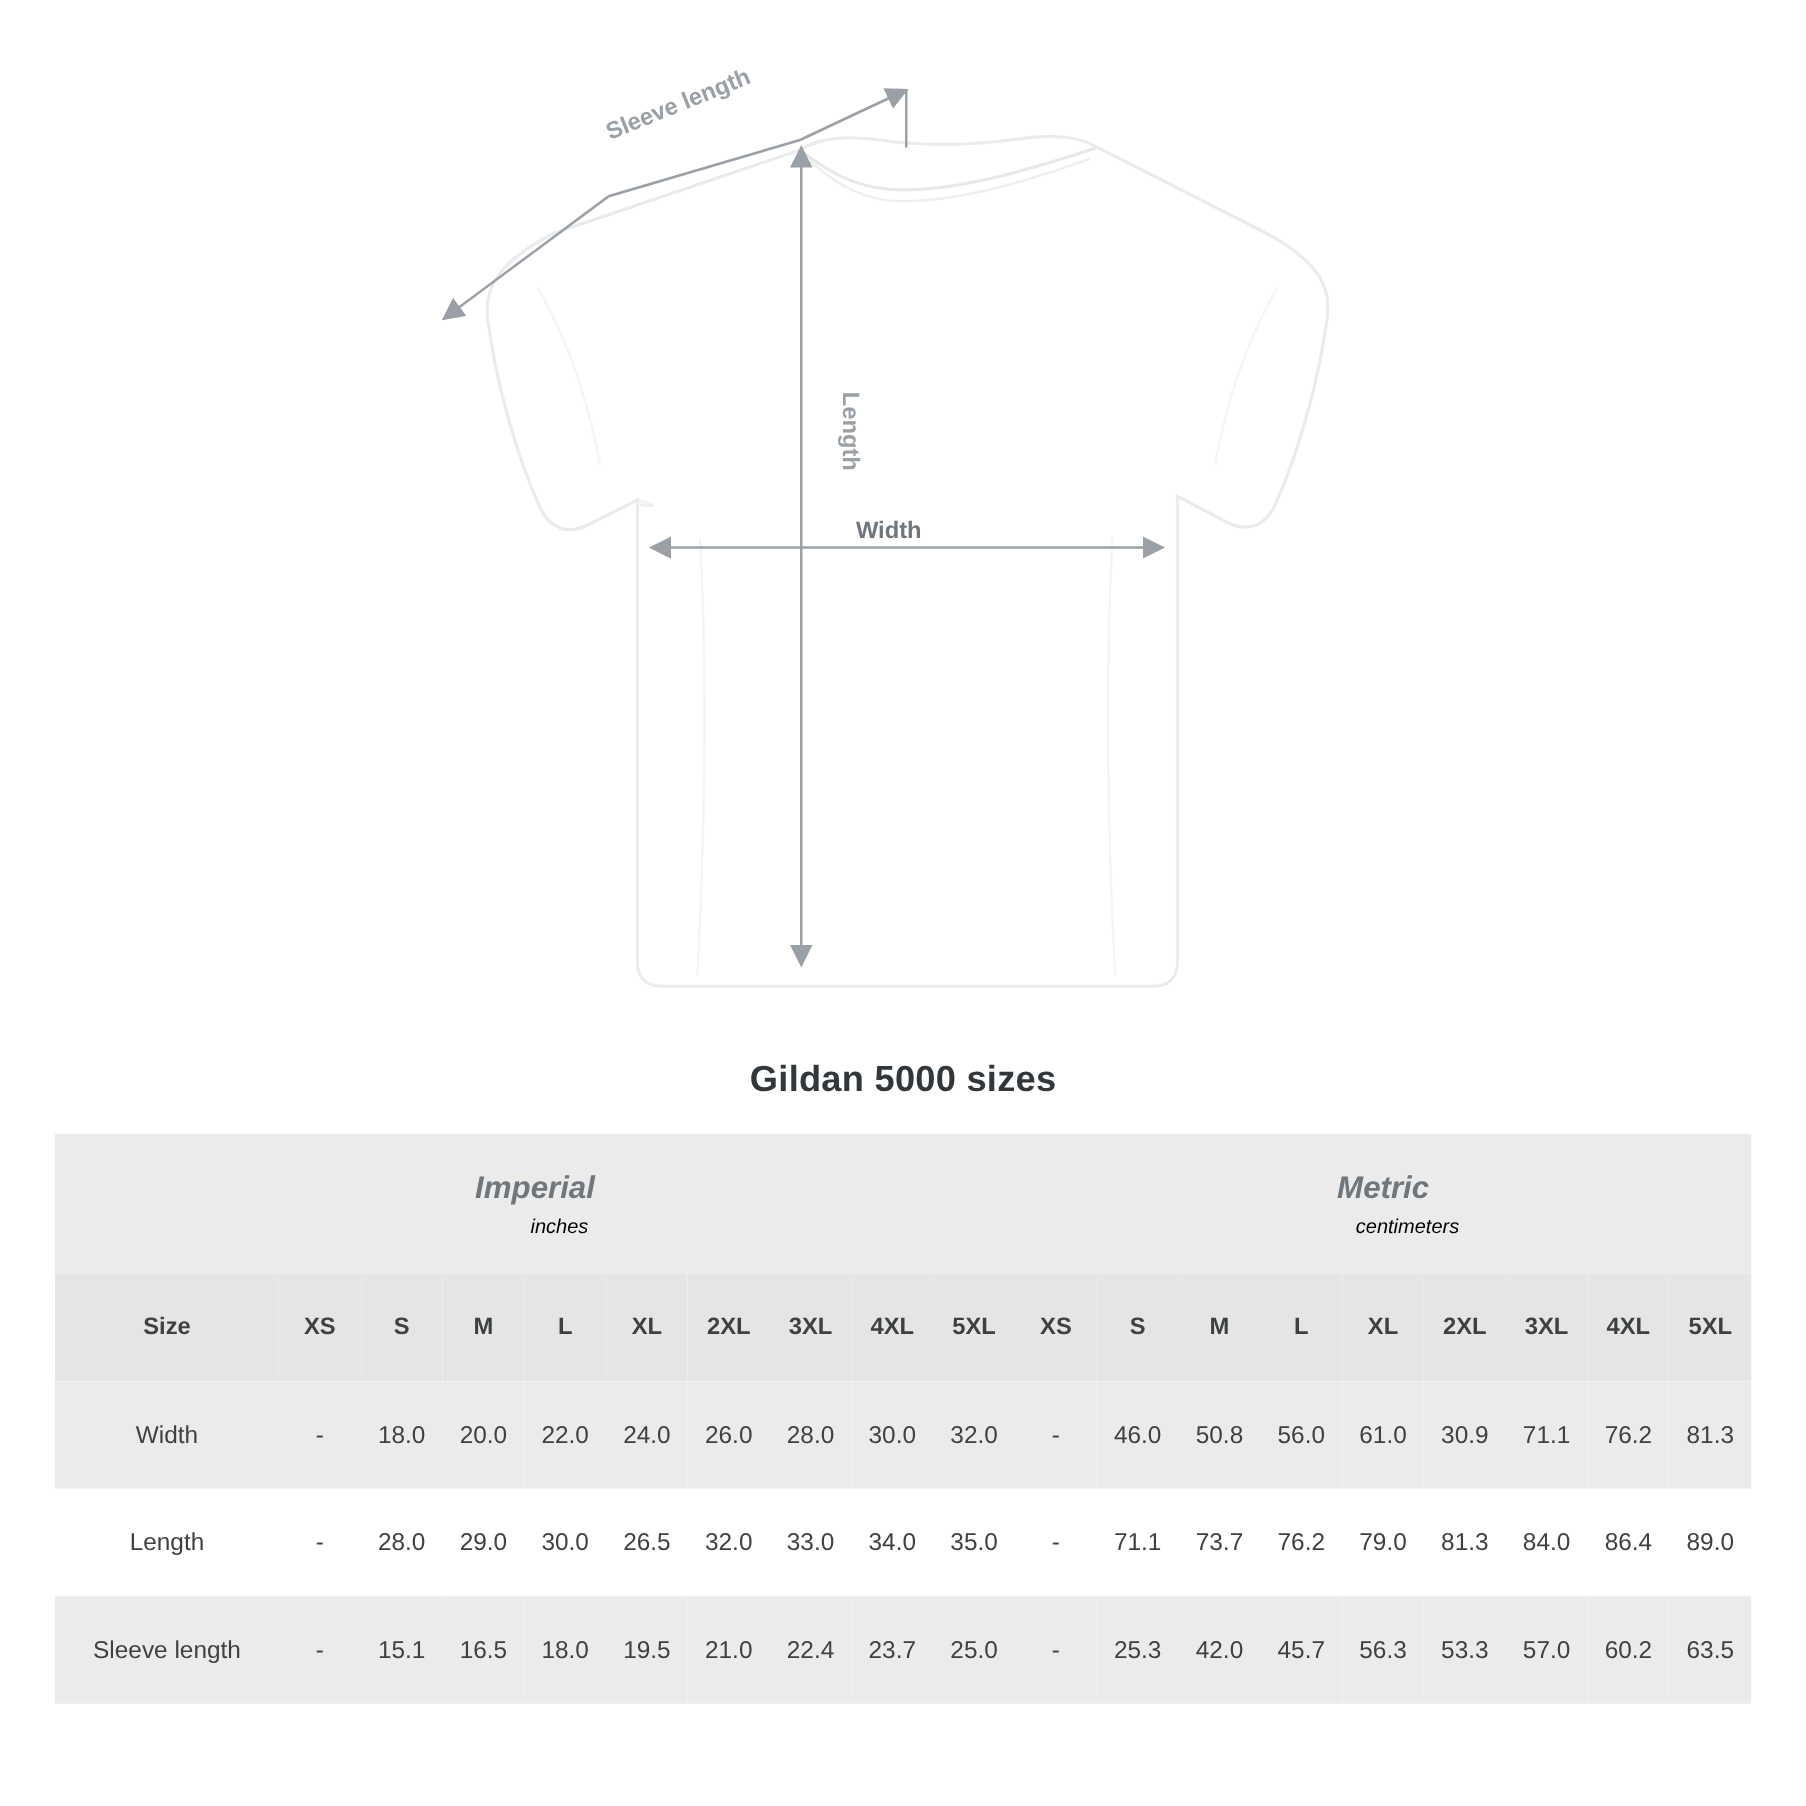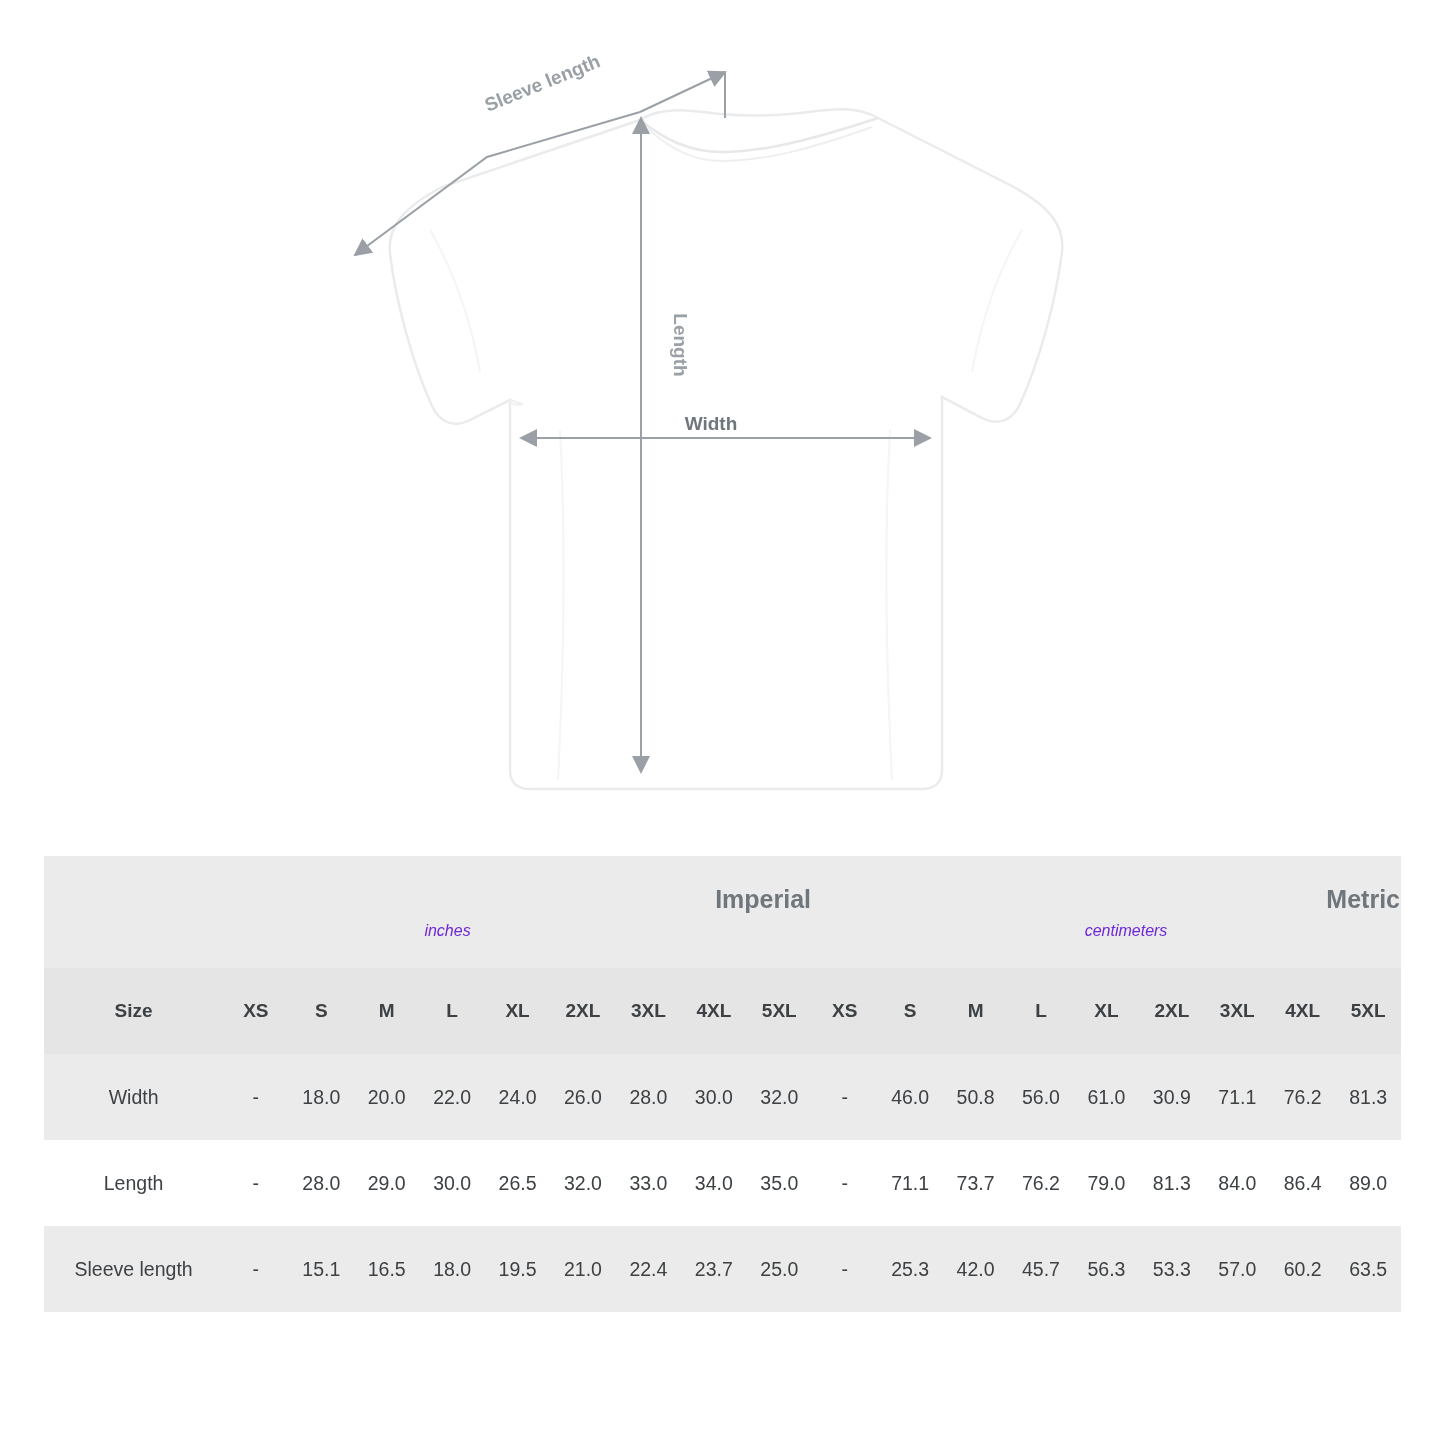--- a/index.html
+++ b/index.html
@@ -61,29 +61,29 @@
     text-align: center;
     vertical-align: middle;
     font-weight: normal;
   }
   .unit-head {
     height: 112px;
     background: #ebebeb;
   }
   .unit-title {
     font-size: 25px;
+    font-style: italic;
     font-weight: bold;
     color: #6f767c;
     line-height: 1.25;
-    text-align: right;
   }
   .unit-sub {
     font-size: 16px;
     font-style: italic;
-    color: #6d28d9;
+    color: #000000;
     margin-top: 6px;
     padding-left: 39px;
   }
   tr.row-head td {
     height: 84px;
     background: #e5e5e5;
     font-size: 19px;
     font-weight: bold;
     color: #3d4144;
   }
@@ -171,20 +171,21 @@
       <text x="674" y="345" transform="rotate(90 674 345)" font-family="Liberation Sans, sans-serif" font-size="19" font-weight="bold" fill="#9aa0a6" text-anchor="middle">Length</text>
 
       <g>
         <line x1="521" y1="438" x2="930" y2="438" stroke="#9aa0a6" stroke-width="2" marker-start="url(#arrTail)" marker-end="url(#arrHead)"></line>
       </g>
       <text x="711" y="430" font-family="Liberation Sans, sans-serif" font-size="19" font-weight="bold" fill="#6f767c" text-anchor="middle">Width</text>
     </svg>
   </div>
 
   <div class="title-block">
+    <div class="chart-title">Gildan 5000 sizes</div>
   </div>
 
   <div class="table-wrap">
     <table class="size-table">
       <colgroup>
         <col class="col-label">
         <col class="col-cell">
           <col class="col-cell">
           <col class="col-cell">
           <col class="col-cell">

